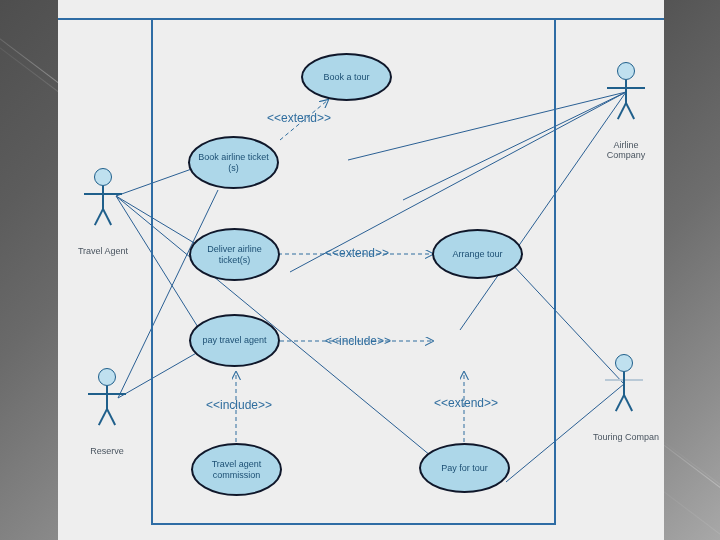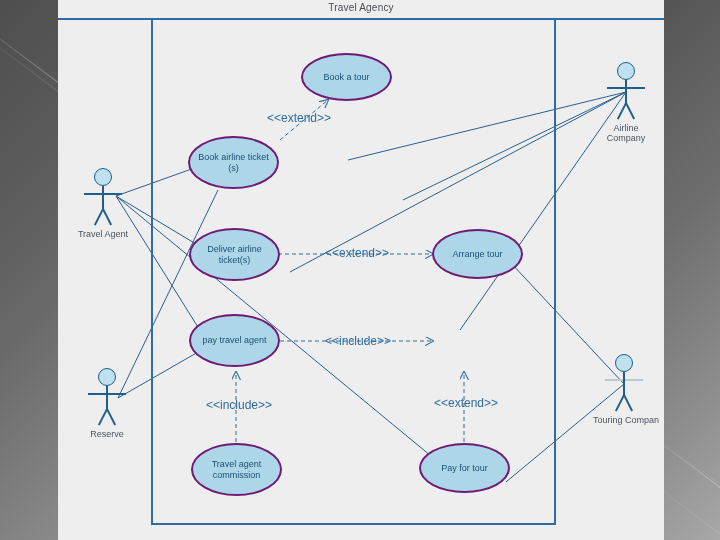--- a/index.html
+++ b/index.html
@@ -62,21 +62,21 @@
     position: absolute;
     left: 93px; top: 18px;
     width: 401px; height: 503px;
     border: 2px solid #2e6ca4;
     background: transparent;
   }
 
   
   .usecase {
     position: absolute;
-    border: 2px solid #701a75;
+    border: 2px solid #0f172a;
     border-radius: 50%;
     background: #add7e9;
     display: flex;
     align-items: center;
     justify-content: center;
     text-align: center;
     color: #1c4f73;
     font-size: 9px;
     line-height: 11px;
     box-sizing: border-box;
@@ -110,21 +110,21 @@
     background: #1f5f8b;
     transform-origin: top center;
   }
   .actor .leg.l { transform: rotate(27deg); }
   .actor .leg.r { transform: rotate(-27deg); }
   .actor .label {
     text-align: center;
     font-size: 9px;
     line-height: 10px;
     color: #4a5560;
-    margin-top: 1px;
+    margin-top: 18px;
     white-space: pre-line;
   }
 
   
   #wires { position: absolute; left: 0; top: 0; width: 606px; height: 540px; }
 
   
   .stereotype {
     position: absolute;
     font-size: 12px;
@@ -142,21 +142,20 @@
     <div id="sheen-tl2" class="sheen"></div>
   </div>
   <div id="bg-right" class="side-bg">
     <div id="sheen-br" class="sheen"></div>
     <div id="sheen-br2" class="sheen"></div>
     <div id="sheen-br3" class="sheen"></div>
   </div>
 
   <div id="slide">
 
-    <div id="slide-title">Travel Agency</div>
     <div id="title-rule"></div>
 
     <svg id="wires" viewBox="0 0 606 540" xmlns="http://www.w3.org/2000/svg">
       <defs>
         <marker id="oarrow" markerWidth="9" markerHeight="9" refX="8" refY="4.5" orient="auto">
           <path d="M0,0 L9,4.5 L0,9" fill="none" stroke="#2f6d9e" stroke-width="1.1"></path>
         </marker>
       </defs>
       <g stroke="#2a5f93" stroke-width="1" fill="none">
 

